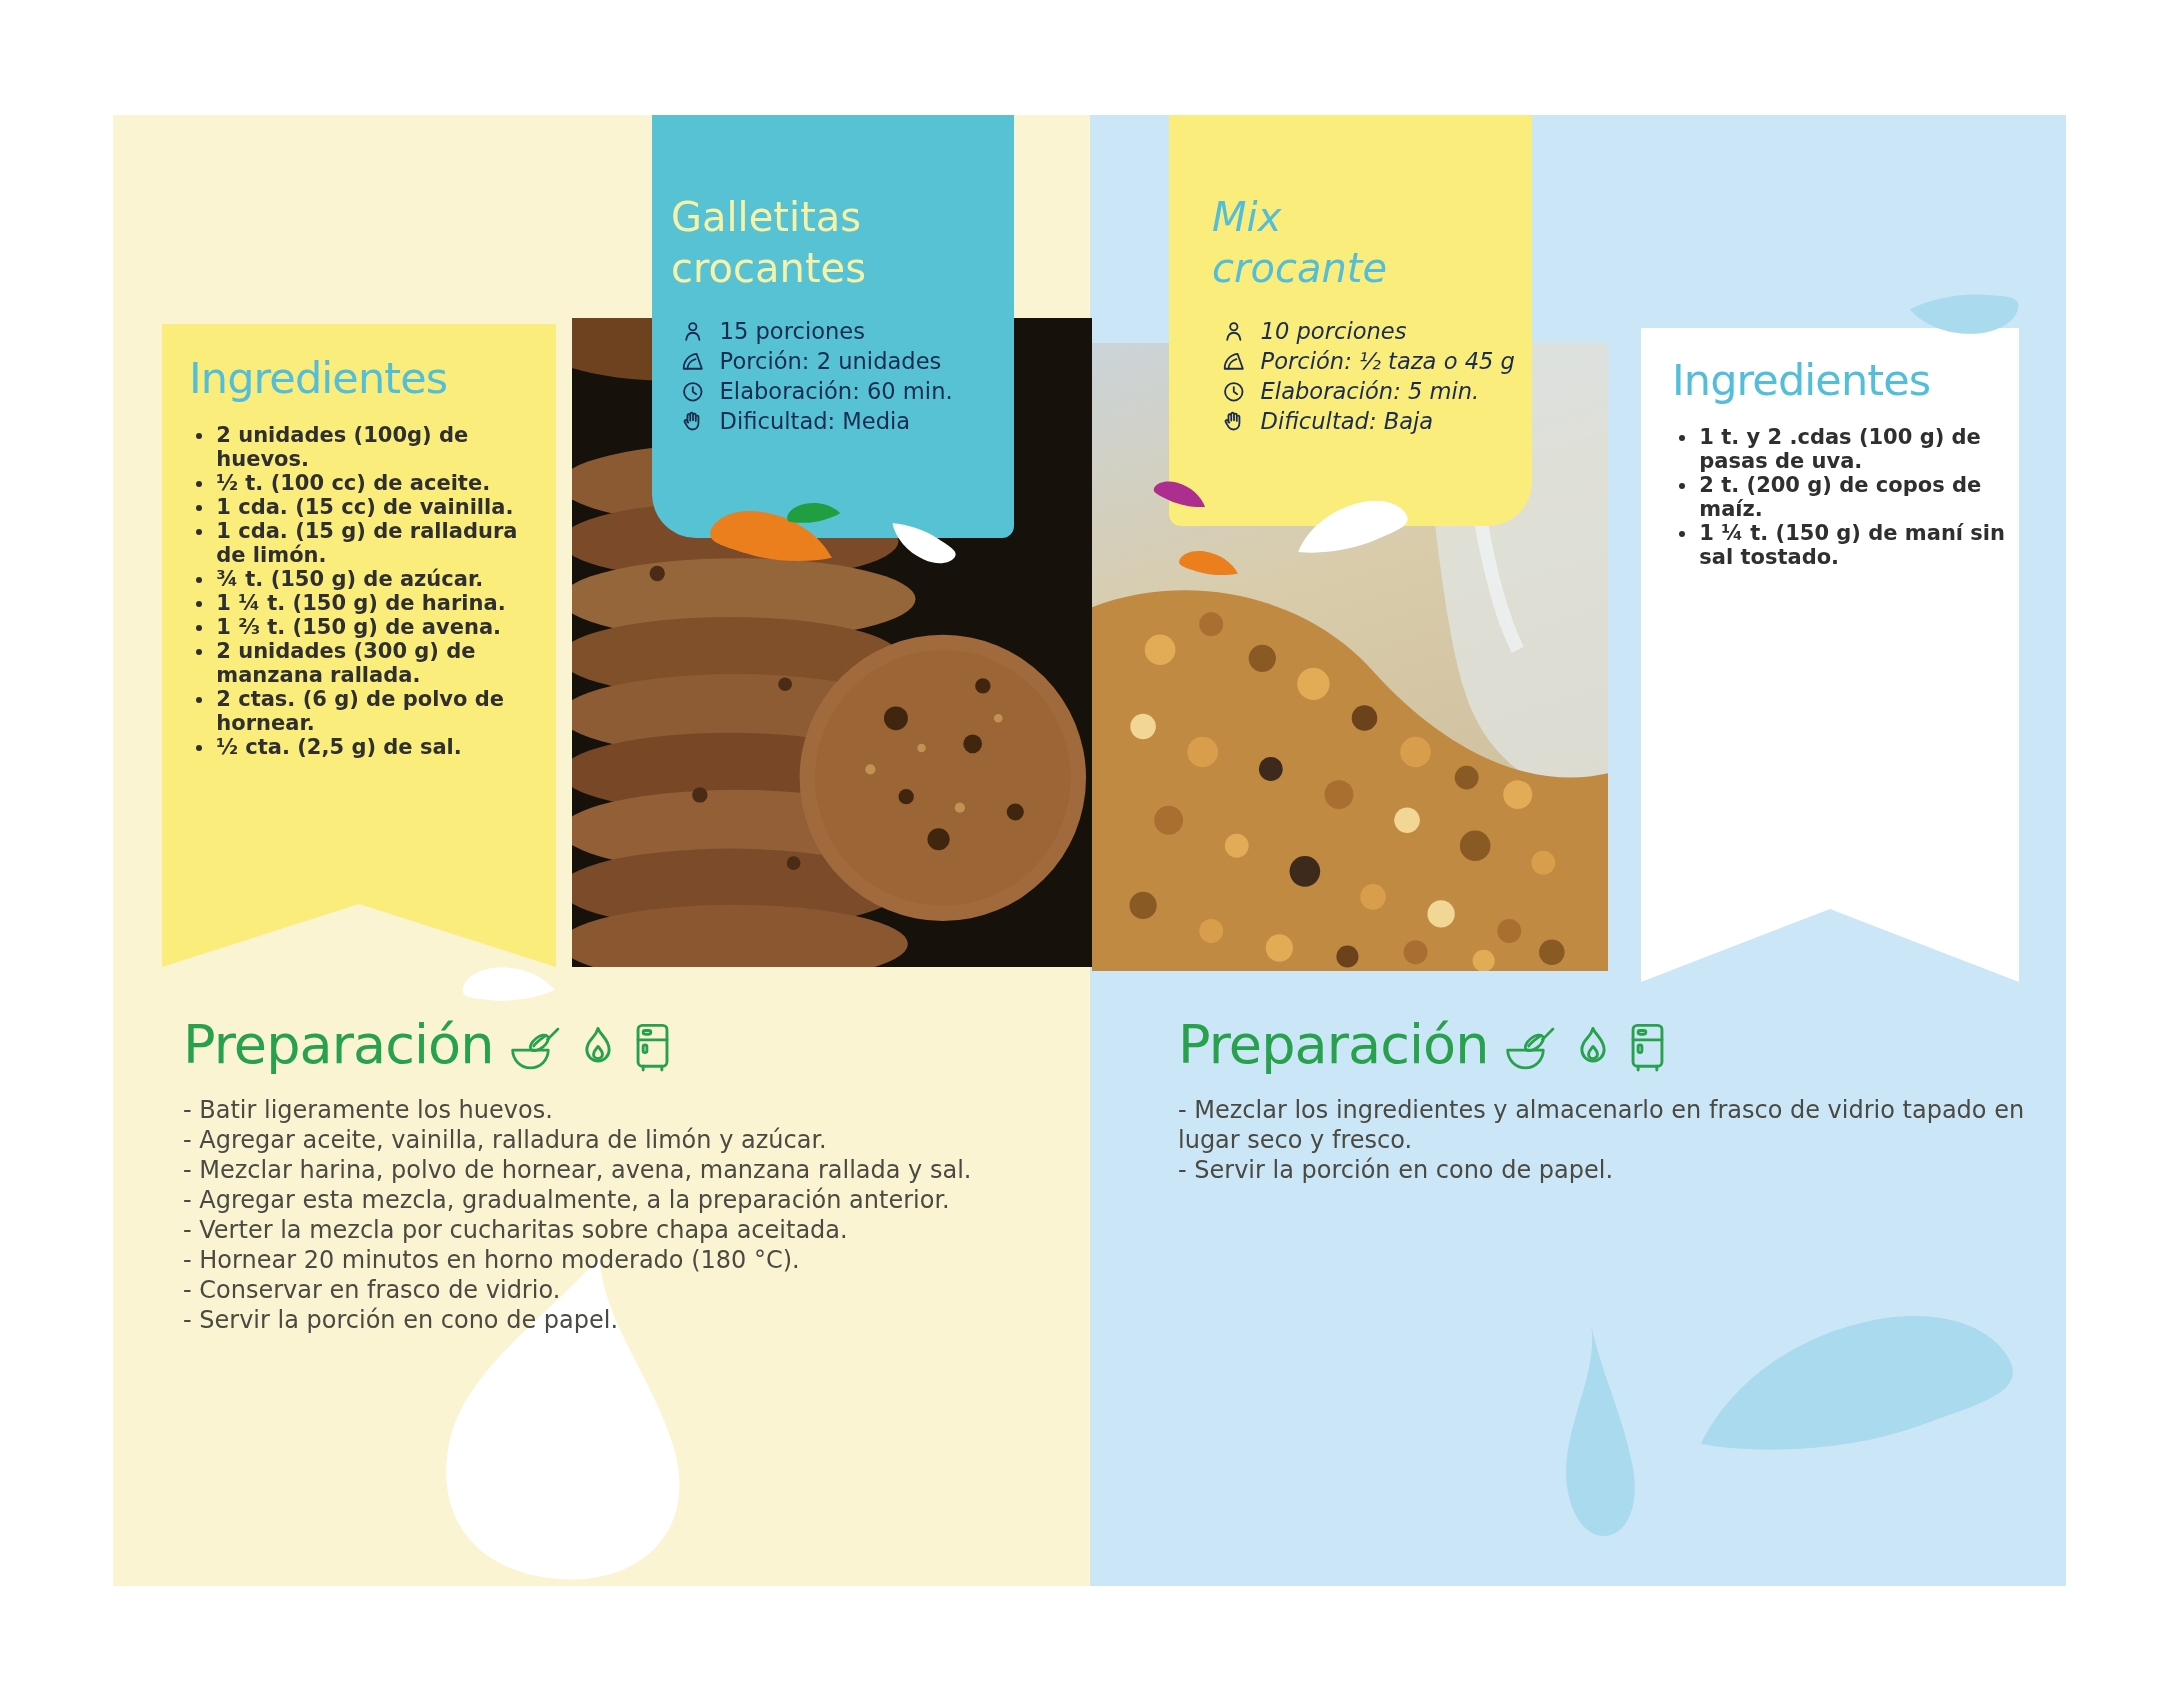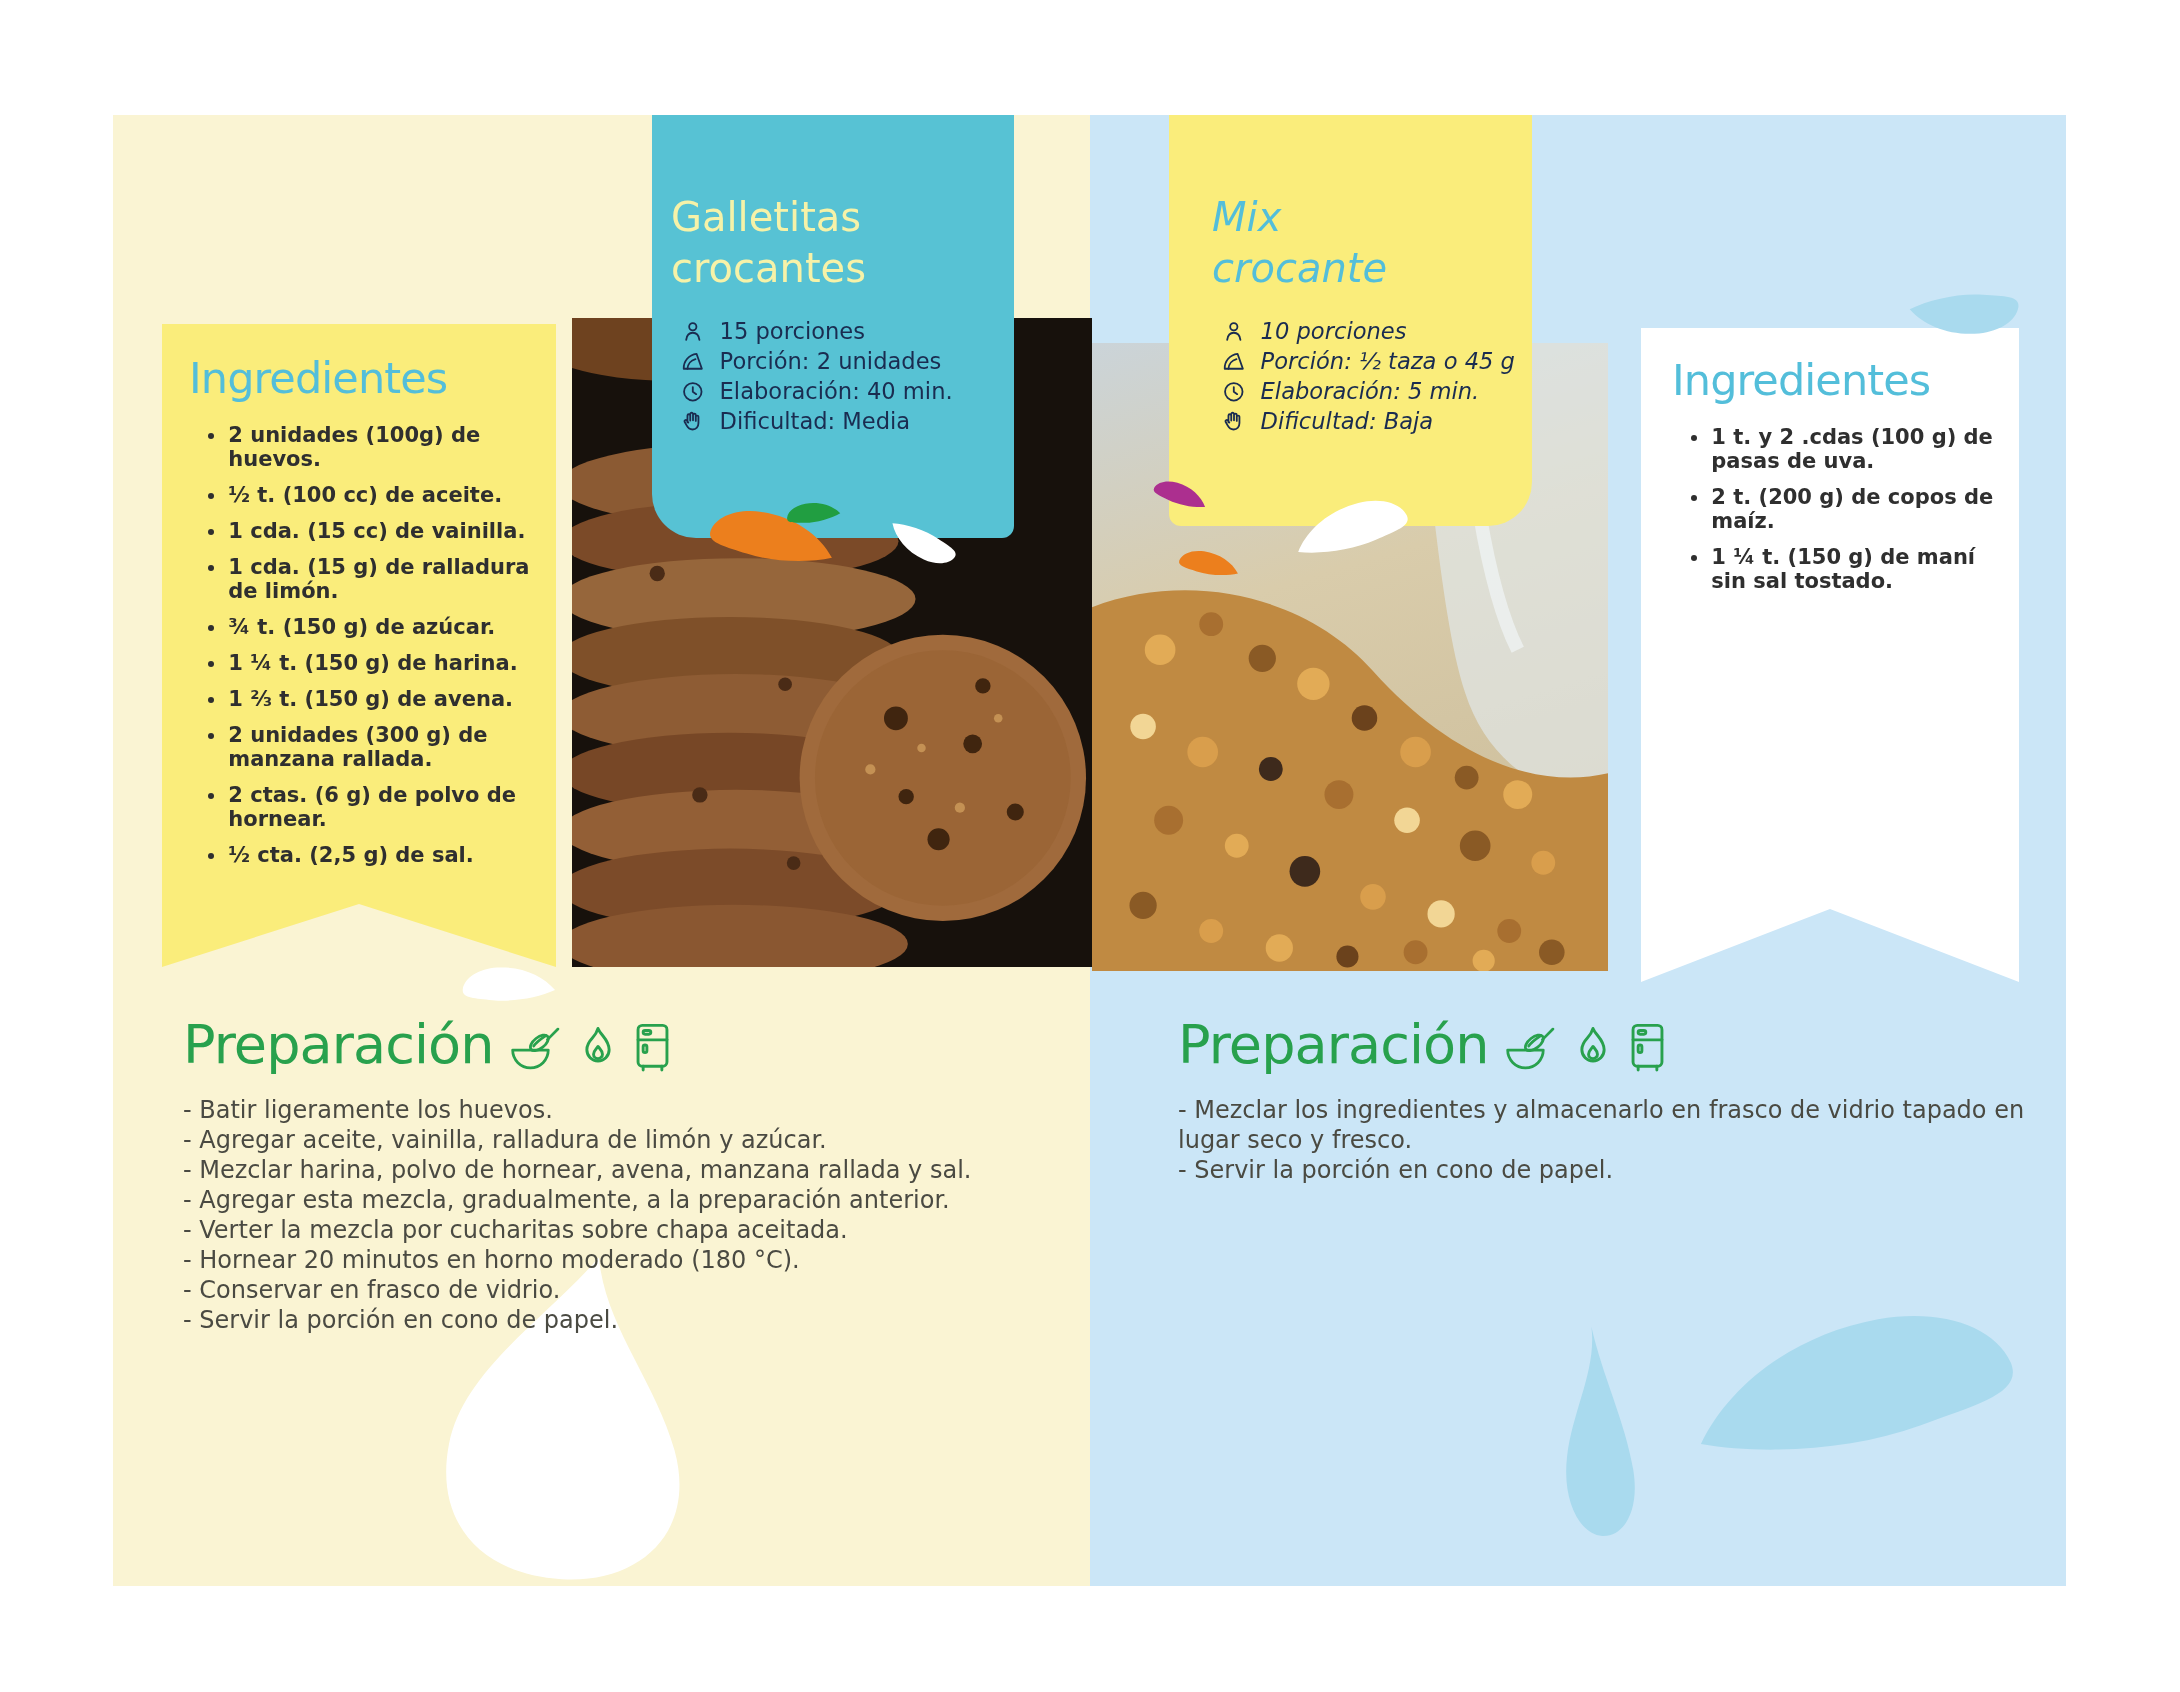--- a/index.html
+++ b/index.html
@@ -19,21 +19,21 @@
   .ing-card{box-sizing:border-box;}
   .ing-left{left:162px;top:324px;width:394px;height:643px;background:var(--yellow,#FAED7B);
             clip-path:polygon(0 0,100% 0,100% 100%,50% calc(100% - 63px),0 100%);
             padding:29px 13.6px 0 27px;}
   .ing-right{left:1641px;top:328px;width:378px;height:654px;background:#ffffff;
             clip-path:polygon(0 0,100% 0,100% 100%,50% calc(100% - 73px),0 100%);
             padding:27px 10.2px 0 31px;}
   .ing-title{margin:0 0 20.4px 0;font-size:43px;font-weight:400;color:var(--cyan,#53BEDA);letter-spacing:-0.9px;}
   .ing-list{margin:0;padding:0 0 0 25.6px;list-style:disc;font-size:21px;font-weight:700;
             line-height:24px;color:var(--ink,#2F2F2F);}
-  .ing-list li{margin:12px;padding-left:1.7px;}
+  .ing-list li{margin:0;padding-left:1.7px;}
 
   
   .title-card{box-sizing:border-box;}
   .card-galletitas{left:652px;top:115px;width:362px;height:423px;background:var(--teal,#57C2D4);
                    border-radius:0 0 12px 44px;padding:0 0 0 19px;}
   .card-mix{left:1169px;top:115px;width:363px;height:411px;background:var(--yellow,#FAED7B);
             border-radius:0 0 44px 12px;padding:0 0 0 43px;font-style:italic;}
   .recipe-title{margin:77px 0 0 0;font-size:40px;font-weight:400;line-height:1.28;width:256px;}
   .card-galletitas .recipe-title{color:var(--paleyellow,#F6F2A8);}
   .card-mix .recipe-title{color:var(--cyan,#53BEDA);width:213px;}
@@ -192,21 +192,21 @@
             <path d="M3.5 18.5 A 13.5 13.5 0 0 1 15.5 4.5 L 20.5 18.5 Z"></path>
             <path d="M7 18.5 A 10 10 0 0 1 14.5 9.5"></path>
           </svg>
         <span>Porción: 2 unidades</span>
       </li>
       <li>
         <svg viewBox="0 0 24 24">
             <circle cx="12" cy="12" r="8.2"></circle>
             <path d="M12 7.6 L12 12 L15.2 14.2"></path>
           </svg>
-        <span>Elaboración: 40 min.</span>
+        <span>Elaboración: 60 min.</span>
       </li>
       <li>
         <svg viewBox="0 0 24 24">
             <path d="M7 12.5 V6.2 A 1.3 1.3 0 1 1 9.6 6.2 V10.8 M9.6 10.8 V4.8 A 1.3 1.3 0 1 1 12.2 4.8 V10.6 M12.2 10.6 V5.6 A 1.3 1.3 0 1 1 14.8 5.6 V11 M14.8 11.2 V7.4 A 1.25 1.25 0 1 1 17.3 7.4 V13.2 C 17.3 16.8 15.1 19.2 11.8 19.2 C 9 19.2 7.5 17.8 6.2 15.4 L 4.3 12 A 1.2 1.2 0 0 1 6.3 10.7 L 7.8 12.6"></path>
           </svg>
         <span>Dificultad: Media</span>
       </li>
     </ul>
   </section>
 

